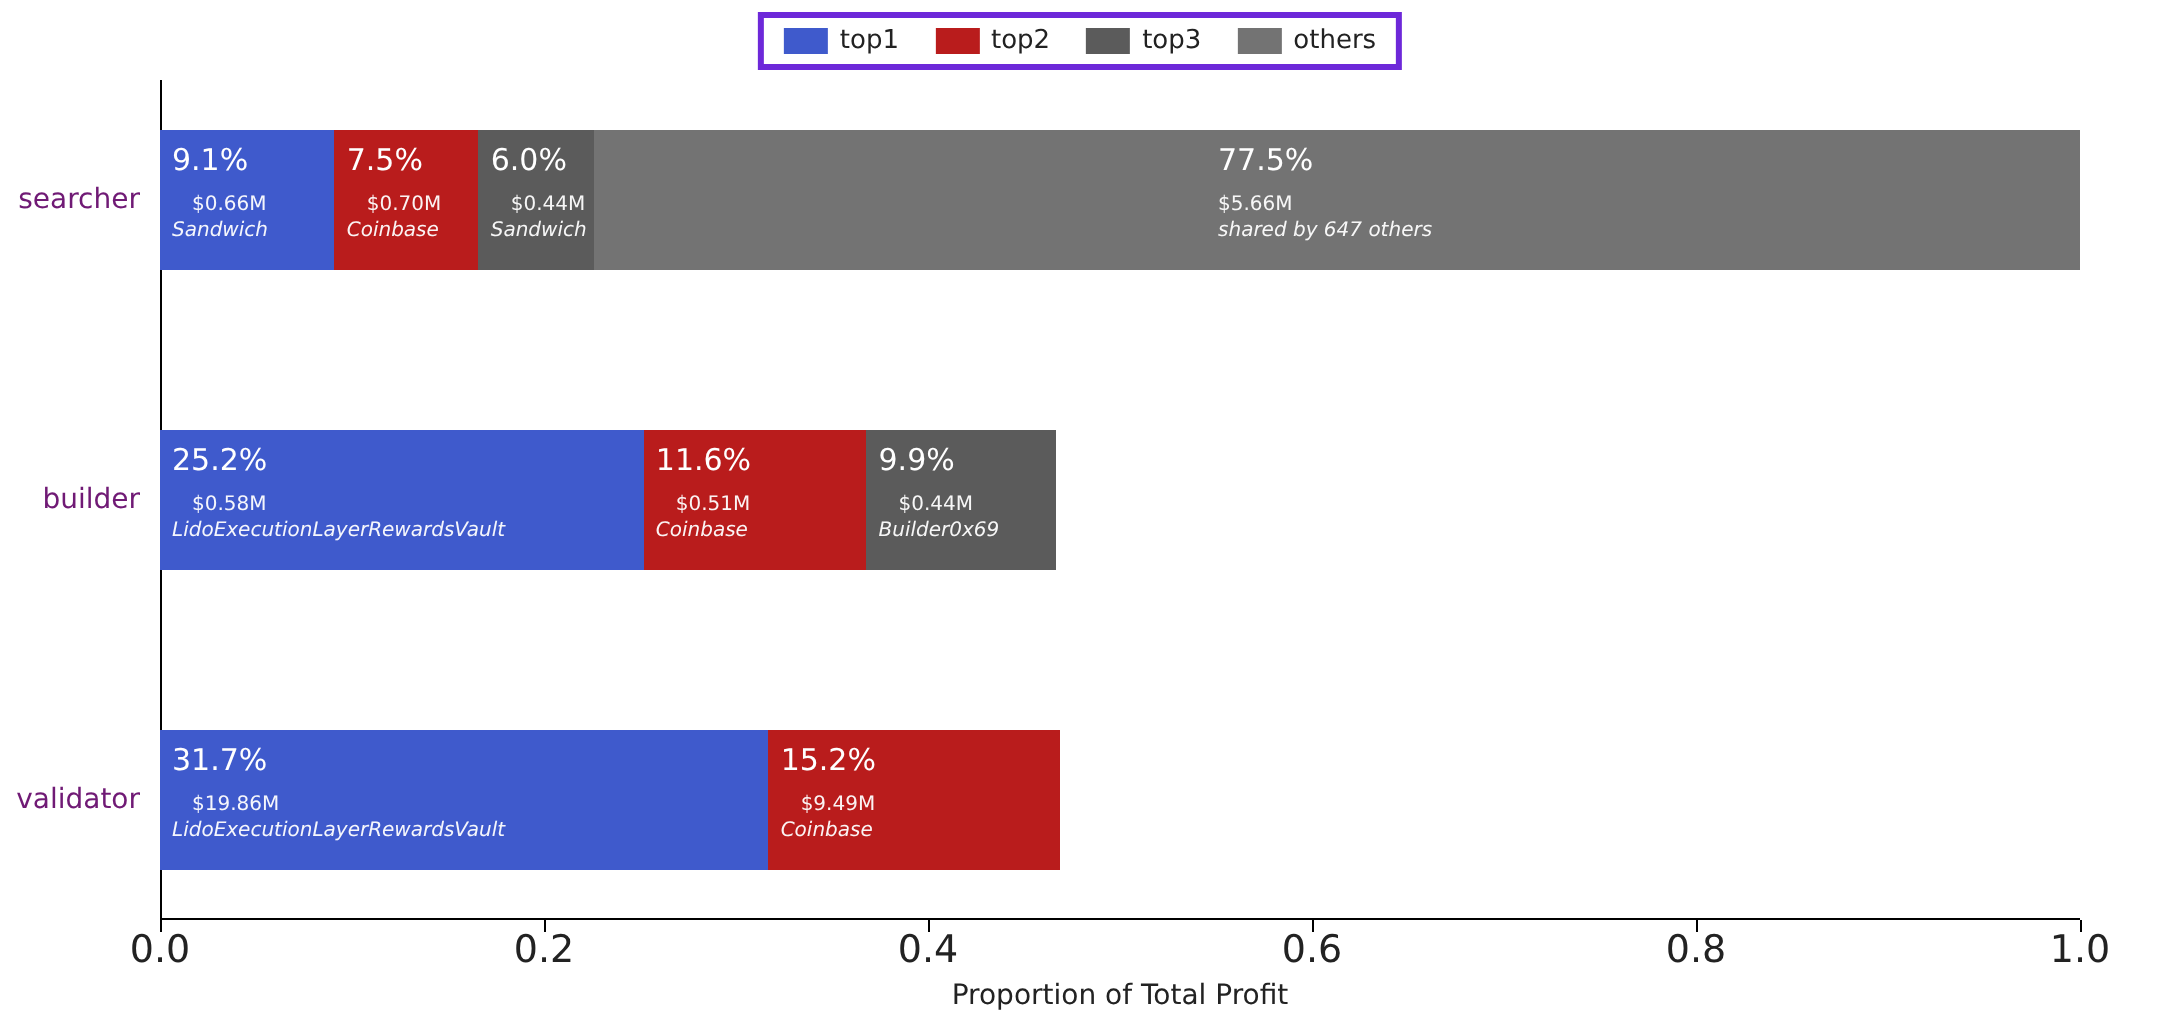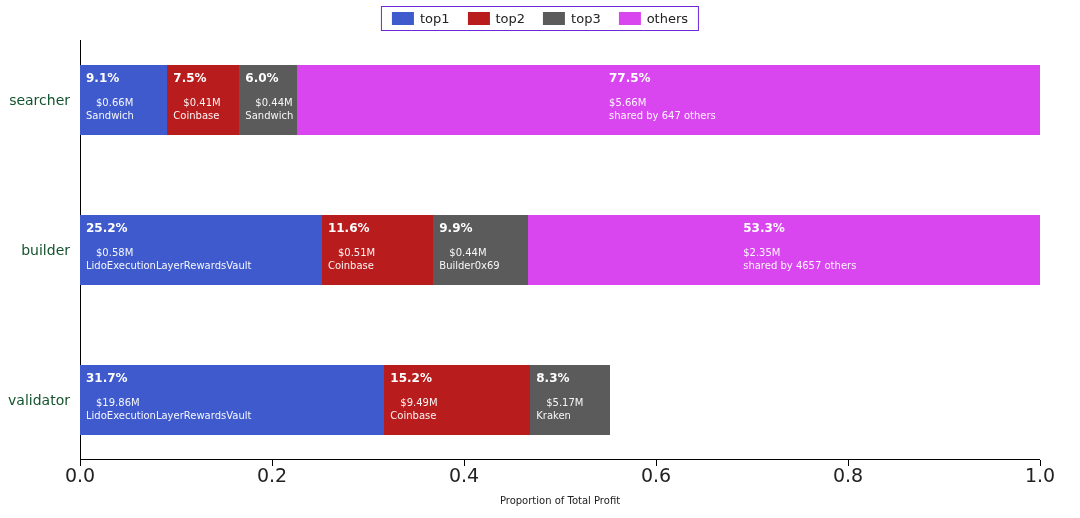--- a/index.html
+++ b/index.html
@@ -15,21 +15,21 @@
     width: 1080px;
     height: 518px;
   }
   .legend {
     position: absolute;
     top: 6px;
     left: 50%;
     transform: translateX(-50%);
     display: flex;
     gap: 18px;
-    border: 1px solid #6d28d9;
+    border: 3px solid #6d28d9;
     padding: 4px 10px;
     font-size: 13px;
     align-items: center;
     background: #fff;
   }
   .legend-entry { display: flex; align-items: center; gap: 6px; }
   .legend-swatch { width: 22px; height: 13px; }
   .plot {
     position: absolute;
     left: 80px;
@@ -49,56 +49,57 @@
   .row.validator { top: 325px; }
   .seg {
     height: 100%;
     position: relative;
     color: #fff;
     overflow: visible;
   }
   .seg .pct {
     position: absolute;
     top: 6px; left: 6px;
-    font-weight: 700;
-    font-size: 12px;
+    font-weight: 400;
+    font-size: 15px;
   }
   .seg .amt {
     position: absolute;
     top: 32px; left: 16px;
     font-size: 10px;
     opacity: 0.95;
     white-space: nowrap;
   }
   .seg .lbl {
     position: absolute;
     top: 45px; left: 6px;
     font-size: 10px;
     opacity: 0.95;
     white-space: nowrap;
+    font-style: italic;
   }
   .seg.others .pct,
   .seg.others .amt,
   .seg.others .lbl {
     left: 50%;
     transform: translateX(-50%);
     text-align: left;
     width: max-content;
   }
   .seg.others .pct { left: 42%; transform: none; }
   .seg.others .amt { left: 42%; transform: none; }
   .seg.others .lbl { left: 42%; transform: none; }
   .ylabel {
     position: absolute;
     right: 100%;
     margin-right: 10px;
     top: 50%;
     transform: translateY(-50%);
     font-size: 14px;
-    color: #14532d;
+    color: #701a75;
     white-space: nowrap;
   }
   .axis-line {
     position: absolute;
     left: 0; bottom: 0;
     width: 100%; height: 1px;
     background: #000;
   }
   .yaxis-line {
     position: absolute;
@@ -116,27 +117,27 @@
     position: absolute;
     bottom: -26px;
     transform: translateX(-50%);
     font-size: 19px;
   }
   .xlabel {
     position: absolute;
     bottom: -46px;
     left: 50%;
     transform: translateX(-50%);
-    font-size: 10px;
+    font-size: 14px;
   }
   
   .c-top1   { background: #3f5acc; }
   .c-top2   { background: #b91c1c; }
   .c-top3   { background: #5b5b5b; }
-  .c-others { background: #d946ef; }
+  .c-others { background: #737373; }
 </style>
 </head>
 <body>
 
 <div class="figure">
 
   <div class="legend">
     <div class="legend-entry">
       <div class="legend-swatch c-top1"></div>
       <span>top1</span>
@@ -161,21 +162,21 @@
     <div class="row searcher">
       <span class="ylabel">searcher</span>
 
       <div class="seg c-top1" style="width:9.1%">
         <span class="pct">9.1%</span>
         <span class="amt">$0.66M</span>
         <span class="lbl">Sandwich</span>
       </div>
       <div class="seg c-top2" style="width:7.5%">
         <span class="pct">7.5%</span>
-        <span class="amt">$0.41M</span>
+        <span class="amt">$0.70M</span>
         <span class="lbl">Coinbase</span>
       </div>
       <div class="seg c-top3" style="width:6.0%">
         <span class="pct">6.0%</span>
         <span class="amt">$0.44M</span>
         <span class="lbl">Sandwich</span>
       </div>
       <div class="seg c-others others" style="width:77.4%">
         <span class="pct">77.5%</span>
         <span class="amt">$5.66M</span>
@@ -194,44 +195,34 @@
       <div class="seg c-top2" style="width:11.6%">
         <span class="pct">11.6%</span>
         <span class="amt">$0.51M</span>
         <span class="lbl">Coinbase</span>
       </div>
       <div class="seg c-top3" style="width:9.9%">
         <span class="pct">9.9%</span>
         <span class="amt">$0.44M</span>
         <span class="lbl">Builder0x69</span>
       </div>
-      <div class="seg c-others others" style="width:53.3%">
-        <span class="pct">53.3%</span>
-        <span class="amt">$2.35M</span>
-        <span class="lbl">shared by 4657 others</span>
-      </div>
     </div>
 
     <div class="row validator">
       <span class="ylabel">validator</span>
 
       <div class="seg c-top1" style="width:31.7%">
         <span class="pct">31.7%</span>
         <span class="amt">$19.86M</span>
         <span class="lbl">LidoExecutionLayerRewardsVault</span>
       </div>
       <div class="seg c-top2" style="width:15.2%">
         <span class="pct">15.2%</span>
         <span class="amt">$9.49M</span>
         <span class="lbl">Coinbase</span>
-      </div>
-      <div class="seg c-top3" style="width:8.3%">
-        <span class="pct">8.3%</span>
-        <span class="amt">$5.17M</span>
-        <span class="lbl">Kraken</span>
       </div>
     </div>
 
     <div class="axis-line"></div>
     <div class="tick" style="left:0%"></div>
     <div class="tick" style="left:20%"></div>
     <div class="tick" style="left:40%"></div>
     <div class="tick" style="left:60%"></div>
     <div class="tick" style="left:80%"></div>
     <div class="tick" style="left:100%"></div>

